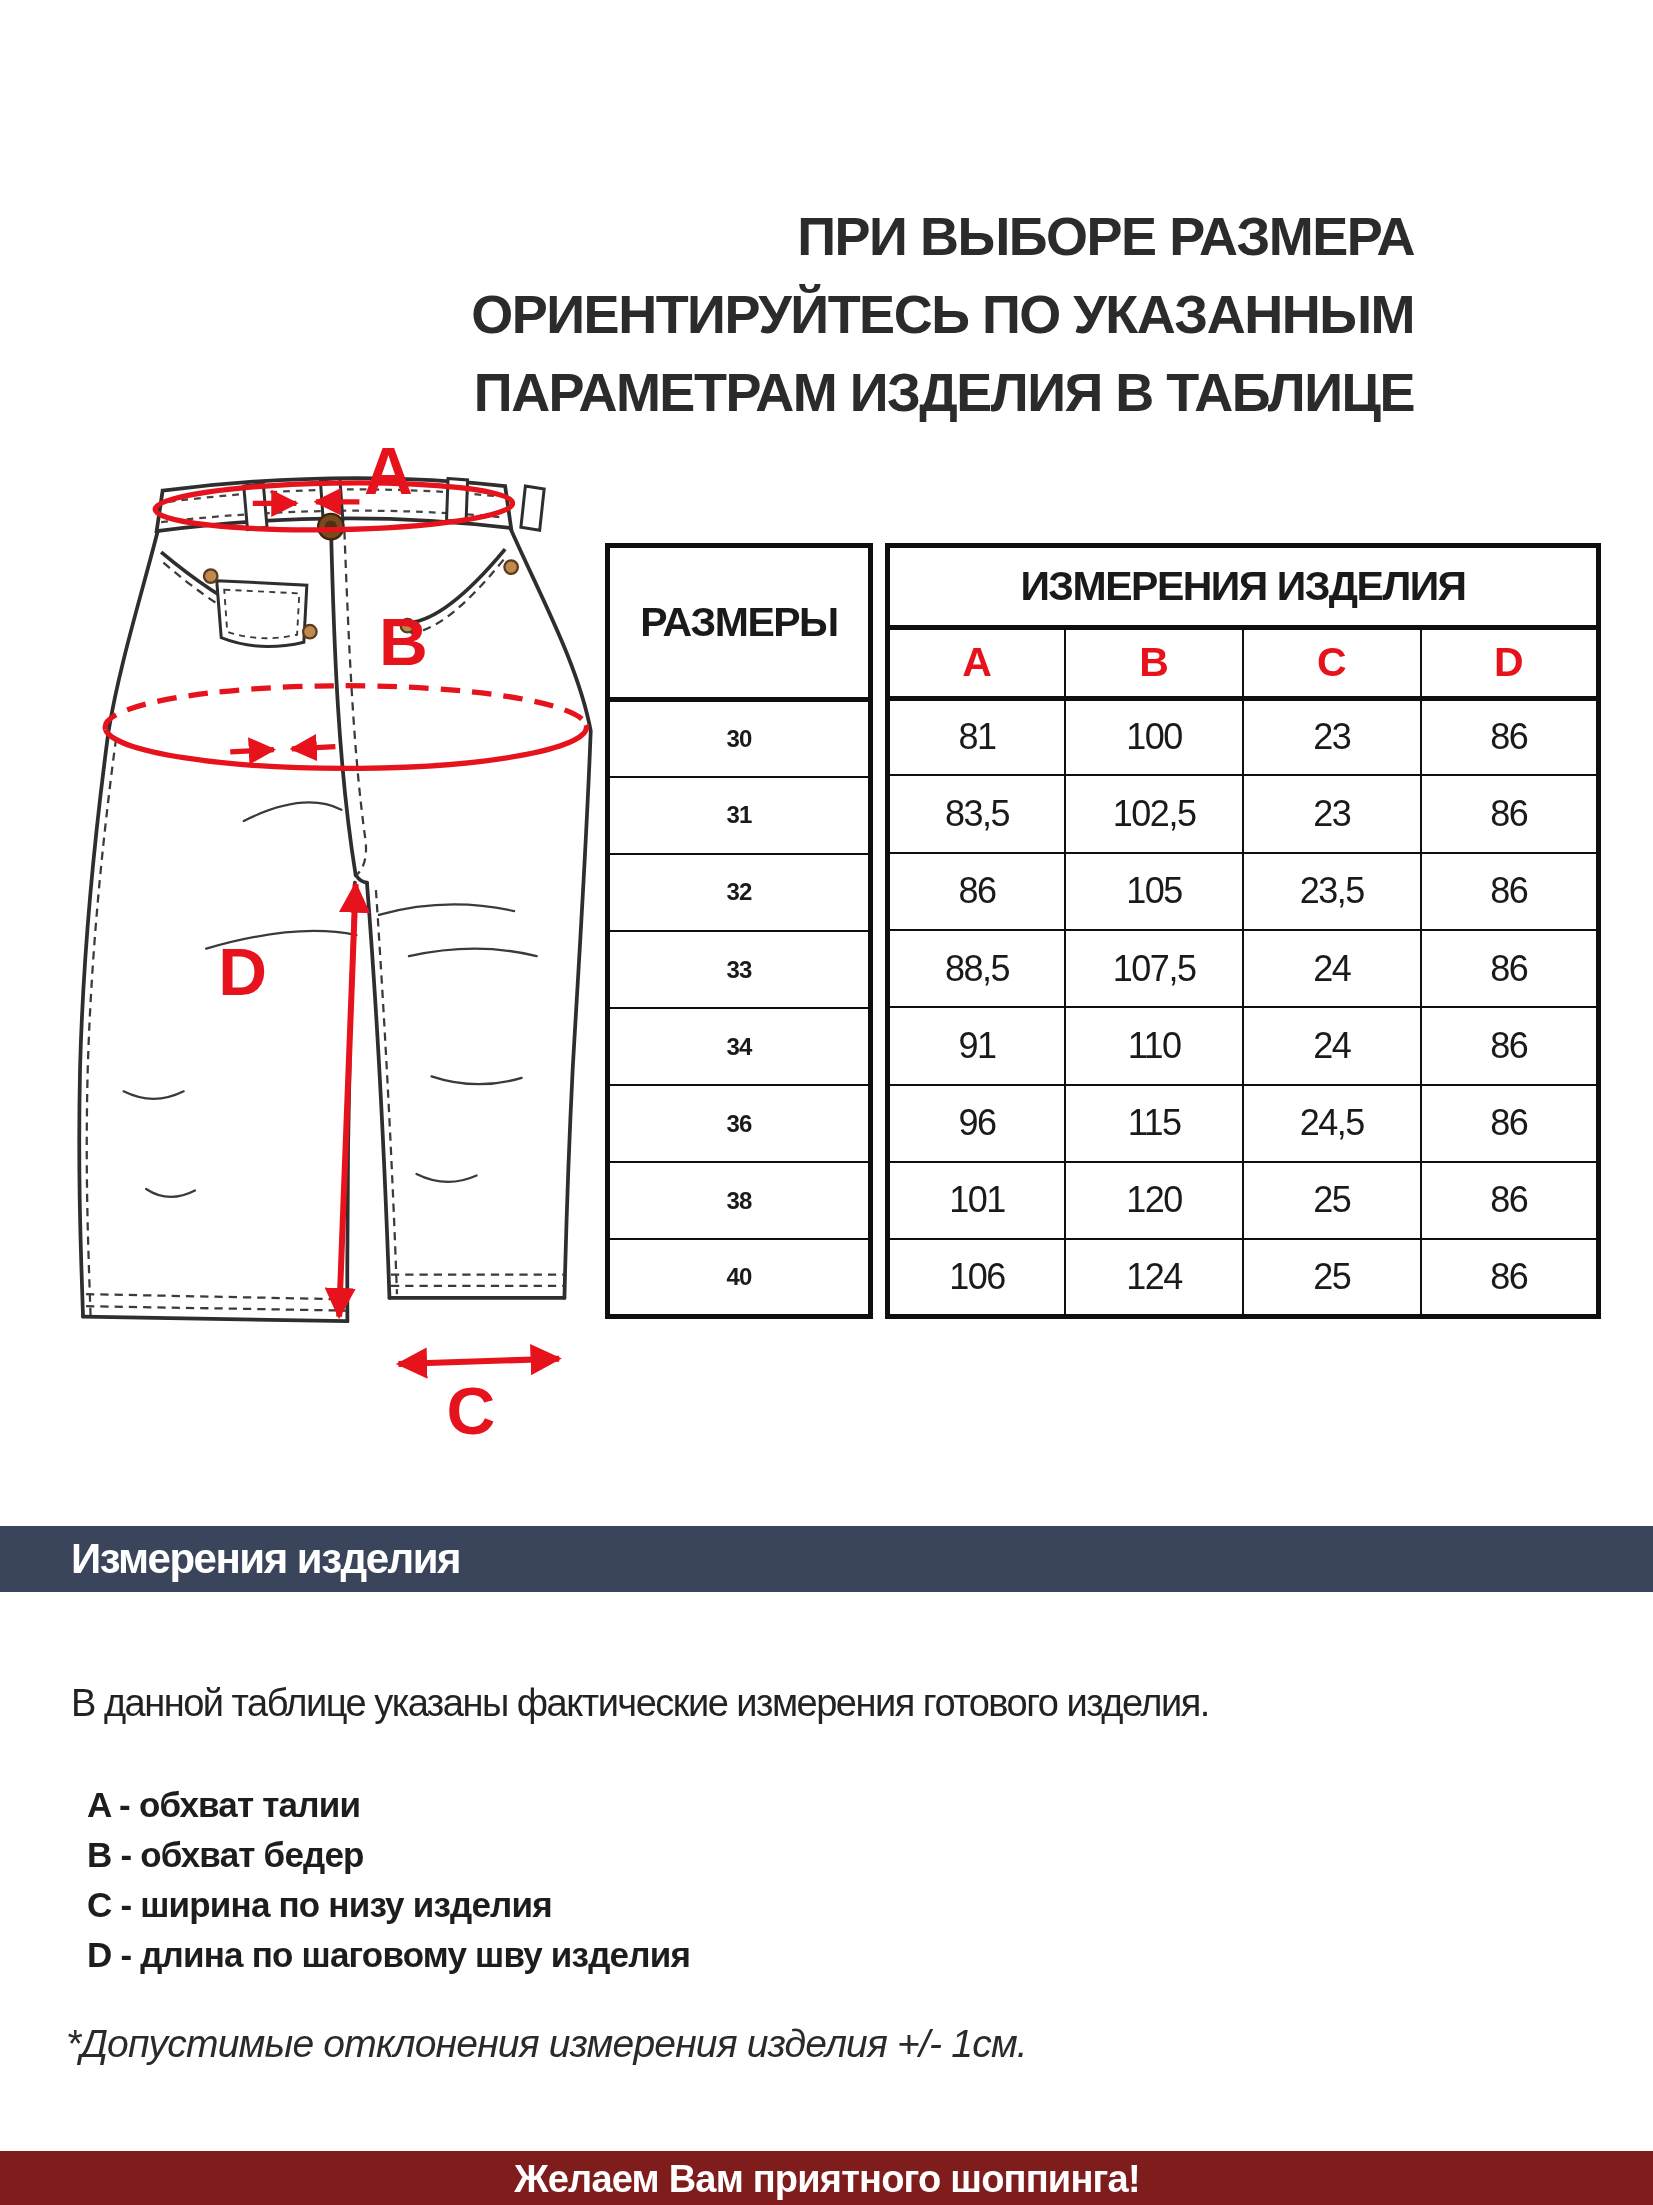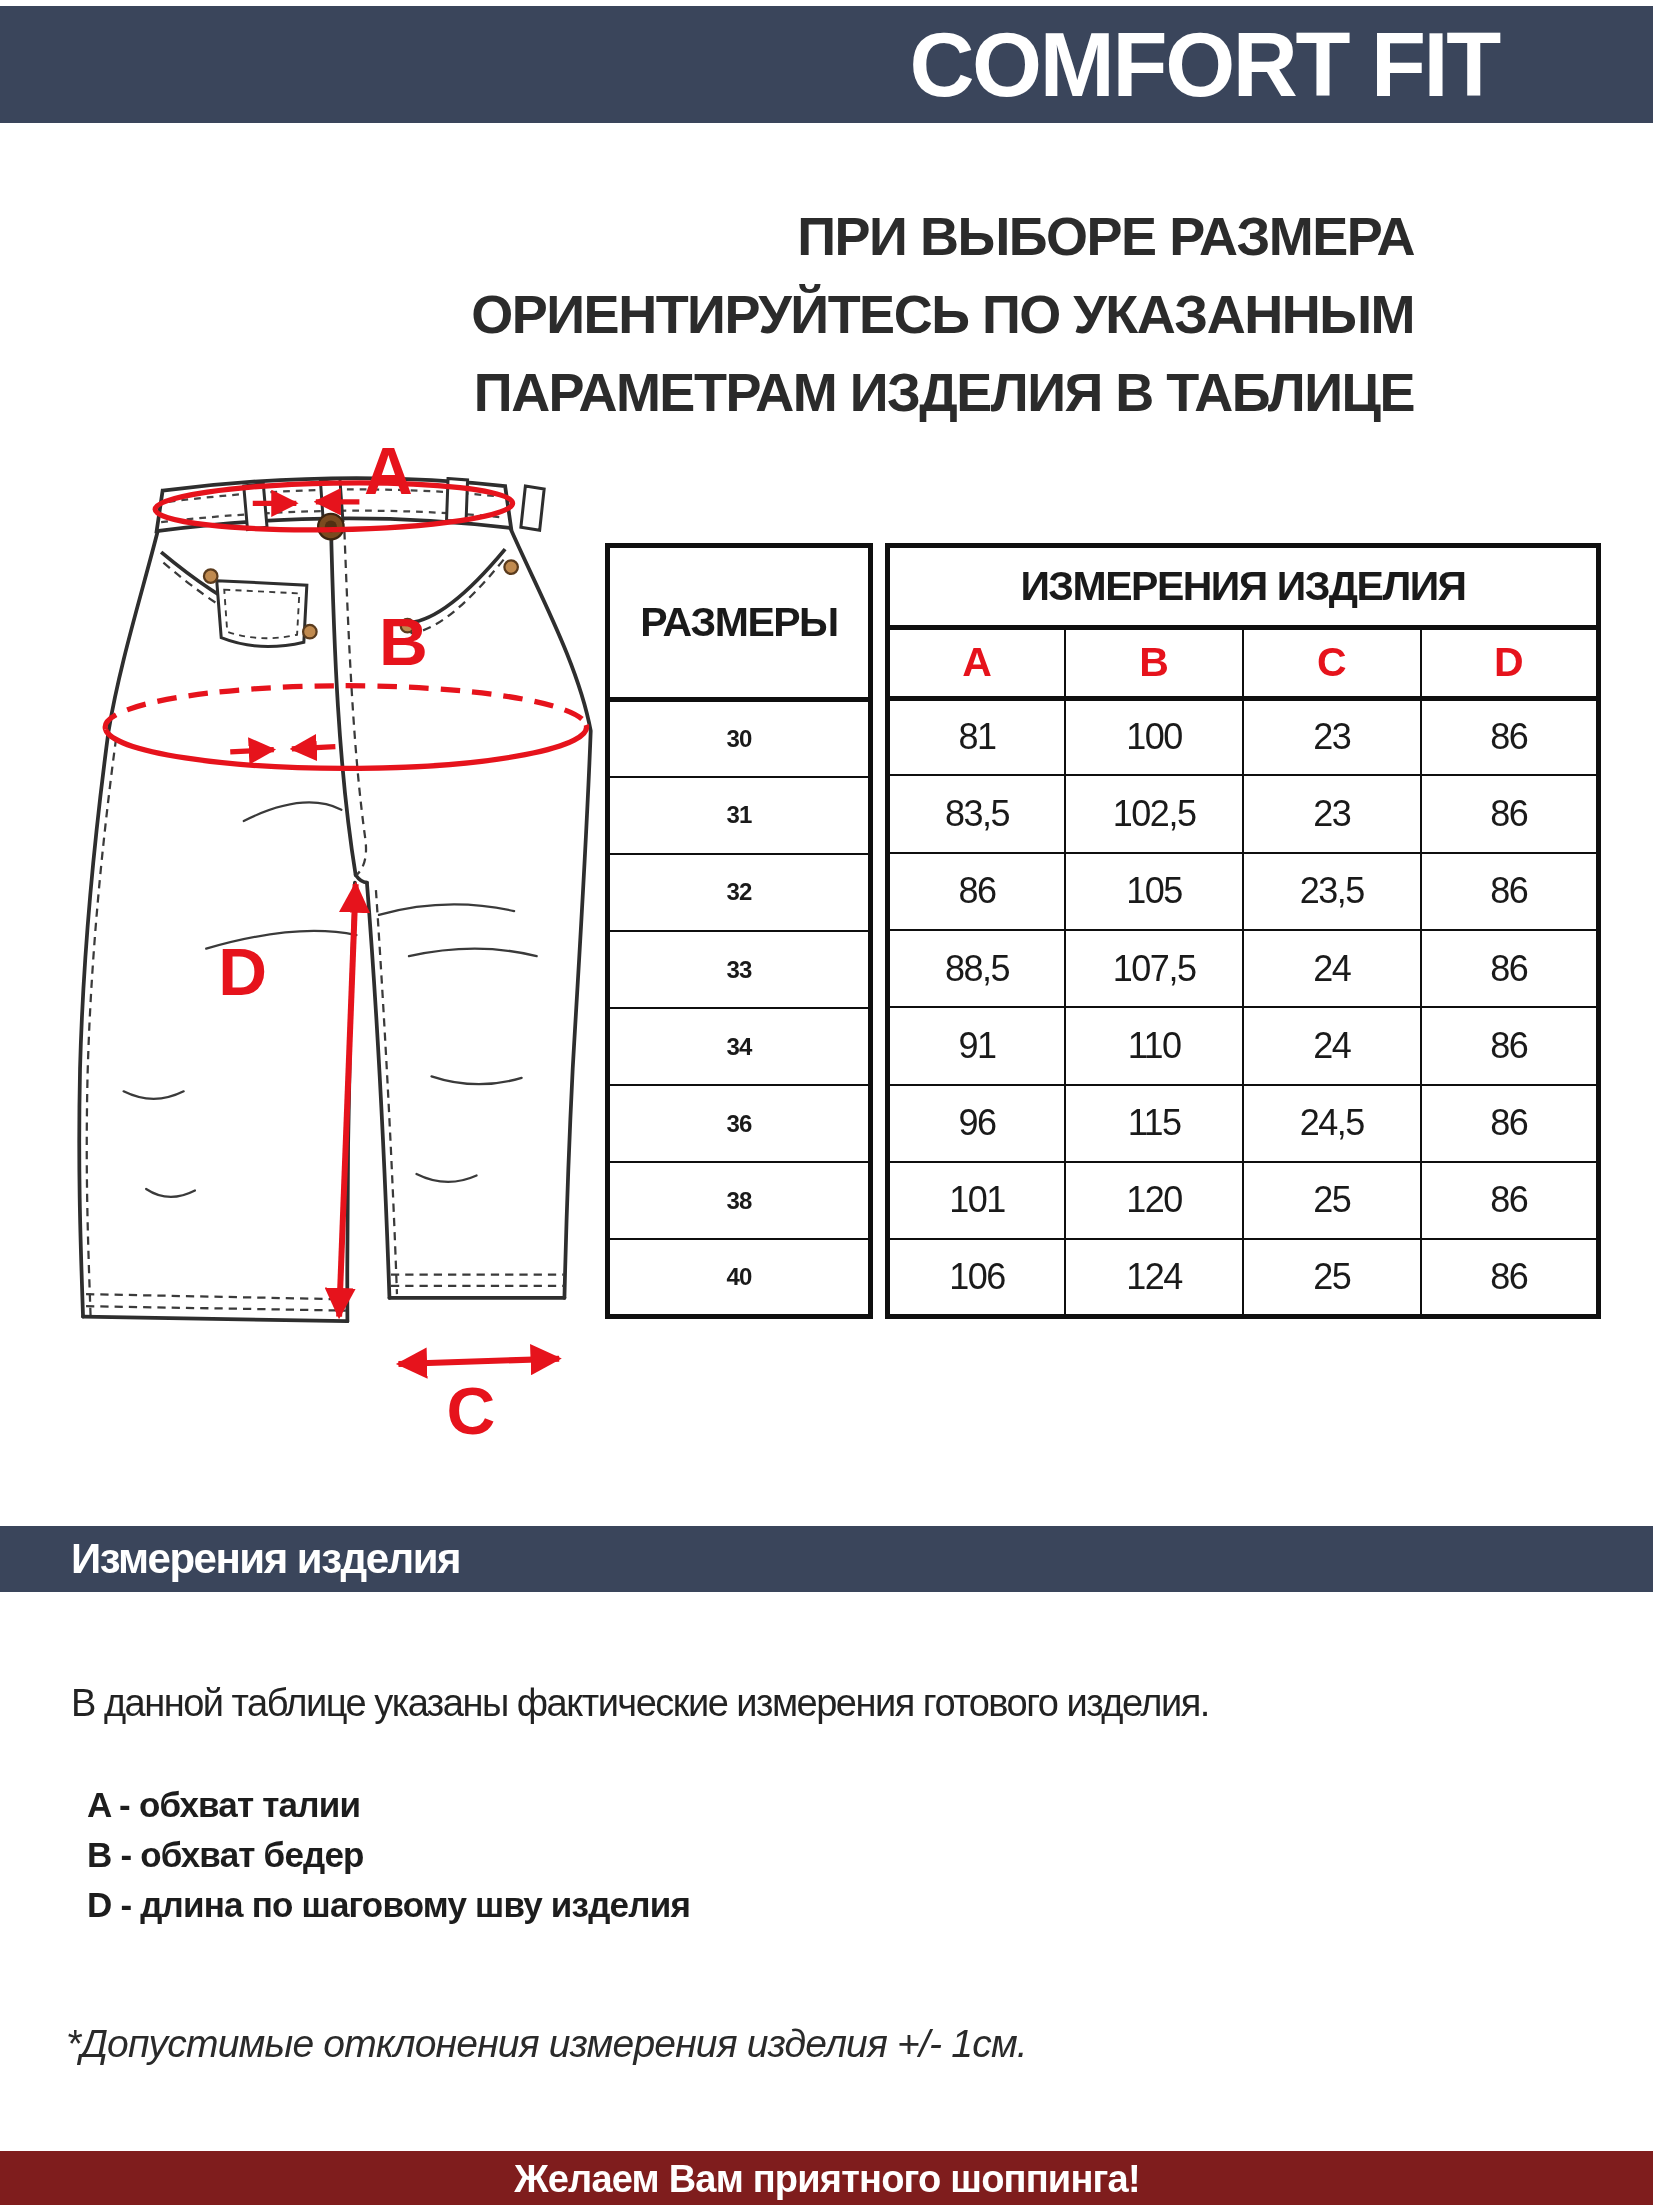--- a/index.html
+++ b/index.html
@@ -59,23 +59,20 @@
     position:absolute; left:0; top:2151px; width:1654px; height:54px; background:#7f1d1d;
     text-align:center;
   }
   .footbar-title { line-height:56px; color:#ffffff; font-size:38px; font-weight:bold; letter-spacing:-0.8px; }
 </style>
 </head>
 <body>
 
 <div class="page">
 
-  <div class="topbar">
-    <div class="topbar-title">COMFORT FIT</div>
-  </div>
 
   <div class="intro">
     <div>ПРИ ВЫБОРЕ РАЗМЕРА</div>
     <div>ОРИЕНТИРУЙТЕСЬ ПО УКАЗАННЫМ</div>
     <div>ПАРАМЕТРАМ ИЗДЕЛИЯ В ТАБЛИЦЕ</div>
   </div>
 
   <svg class="jeans" width="552" height="1011" viewBox="0 0 735 1345" fill="none">
     <defs>
       <marker id="arr" viewBox="0 0 12 12" refX="11" refY="6" markerWidth="5.2" markerHeight="5.2" orient="auto">
@@ -268,20 +265,21 @@
 
   <div class="section-bar">
     <div class="section-bar-title">Измерения изделия</div>
   </div>
 
   <div class="desc-intro">В данной таблице указаны фактические измерения готового изделия.</div>
 
   <ul class="legend">
     <li>A - обхват талии</li>
     <li>B - обхват бедер</li>
+    <li>C - ширина по низу изделия</li>
     <li>D - длина по шаговому шву изделия</li>
   </ul>
 
   <div class="note">*Допустимые отклонения измерения изделия +/- 1см.</div>
 
   <div class="footbar">
     <div class="footbar-title">Желаем Вам приятного шоппинга!</div>
   </div>
 
 </div>

